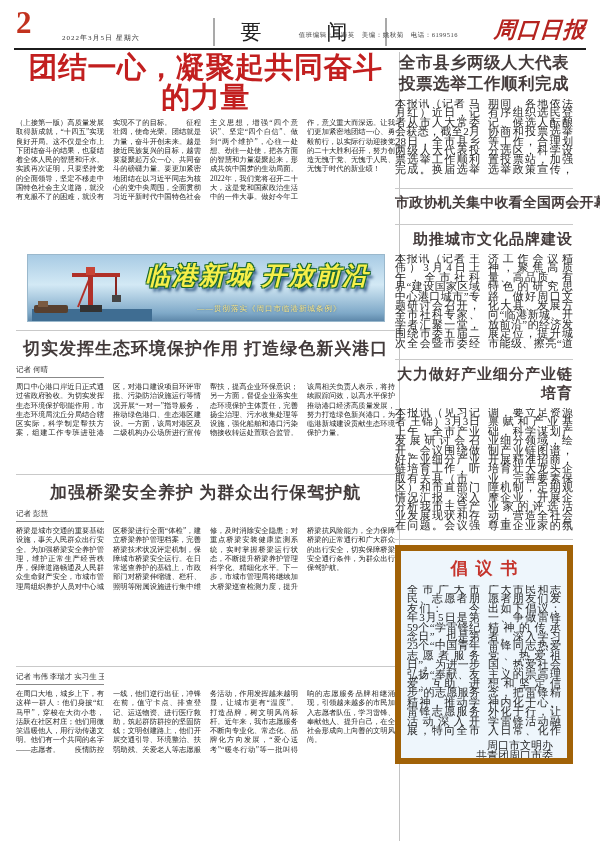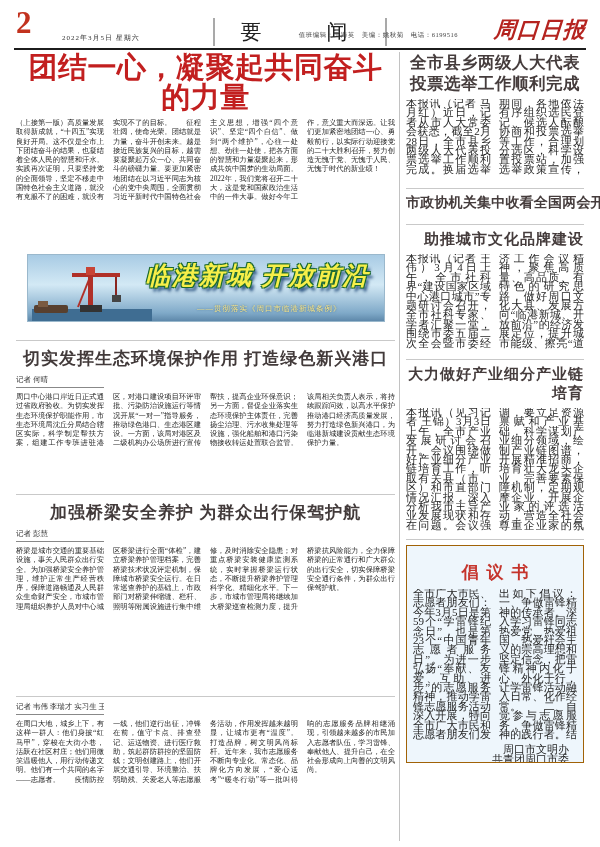--- a/index.html
+++ b/index.html
@@ -12,54 +12,54 @@
   .date{position:absolute;left:48px;bottom:5px;font-size:7px;color:#333;letter-spacing:1px;}
   .section-title{position:absolute;left:50%;transform:translateX(-50%);bottom:2px;display:flex;align-items:center;gap:16px;}
   .section-title .bar{width:1px;height:28px;background:#555;}
   .section-title .txt{font-size:21px;color:#222;letter-spacing:22px;padding-left:10px;}
   .editorline{position:absolute;right:128px;bottom:8px;font-size:6.5px;color:#444;letter-spacing:.5px;}
   .masthead{position:absolute;right:0;bottom:3px;font-size:22px;font-weight:bold;font-style:italic;color:#b5231f;letter-spacing:1px;transform:skewX(-4deg);}
 
   
   .vdivider{position:absolute;left:399px;top:52px;bottom:6px;width:1px;background:#c2c2c2;}
   .left{position:absolute;left:16px;top:50px;width:379px;}
-  .right{position:absolute;left:406px;top:50px;width:178px;}
+  .right{position:absolute;left:395px;top:50px;width:178px;}
 
   
   .main-headline{font-size:29px;font-weight:bold;color:#c21f1f;text-align:center;letter-spacing:.5px;margin:2px 0 6px;line-height:30px;}
   .body4{columns:4;column-gap:9px;font-size:7.3px;line-height:9.3px;text-align:justify;overflow:hidden;color:#1f1f1f;}
   .body2{columns:2;column-gap:8px;font-size:11px;line-height:9.4px;text-align:justify;overflow:hidden;color:#1f1f1f;}
   .mainbody{height:128px;}
 
   
   .banner1{position:relative;margin:8px auto 0;width:356px;height:66px;border:1px solid #9ab8cc;
     background:linear-gradient(180deg,#a8cbe4 0%,#d3e9f5 45%,#7fa9c8 88%,#5e88aa 100%);overflow:hidden;}
   .banner1 .b1title{position:absolute;right:14px;top:4px;font-size:25px;font-weight:bold;font-style:italic;color:#f7ef49;letter-spacing:2px;
     text-shadow:1px 1px 0 #1c6b2f,-1px -1px 0 #1c6b2f,1px -1px 0 #1c6b2f,-1px 1px 0 #1c6b2f,3px 4px 3px rgba(18,60,110,.85);}
   .banner1 .b1sub{position:absolute;right:42px;bottom:7px;font-size:7.5px;color:#ffe98a;letter-spacing:1px;text-shadow:0 0 2px #26567c;}
   .banner1 svg{position:absolute;left:4px;bottom:0;}
 
   
-  .art{border-top:1px solid #c9c9c9;margin-top:18px;padding-top:5px;}
+  .art{border-top:1px solid #c9c9c9;margin-top:8px;padding-top:5px;}
   .art h2{font-size:17px;text-align:center;color:#423a3a;font-weight:bold;letter-spacing:1px;margin:1px 0 5px;}
   .byline{font-size:7.5px;color:#333;width:88px;border-bottom:1px solid #888;padding-bottom:2px;margin-bottom:4px;white-space:nowrap;overflow:hidden;}
   .a1body{height:84px;}
   .a2body{height:132px;}
   .a3body{height:148px;}
 
   
   .rsec{border-bottom:1px solid #c9c9c9;padding-bottom:7px;margin-bottom:5px;}
   .rsec:last-of-type{border-bottom:none;}
   .rsec .h1{font-size:16.5px;line-height:21px;font-weight:bold;text-align:center;color:#453c3c;letter-spacing:.5px;margin:2px 0 5px;}
   .rsec .h2r{font-size:14px;font-weight:bold;text-align:center;color:#453c3c;letter-spacing:.2px;margin:3px 0 5px;white-space:nowrap;}
   .rsec .h3r{font-size:15px;font-weight:bold;text-align:right;color:#453c3c;letter-spacing:1px;margin:3px 0 5px;}
   .rb1{height:82px;} .rb2{height:86px;} .rb3{height:98px;} .rb4{height:124px;}
 
   
-  .proposal{border:1px solid #a16207;background:#eef6fc;margin-top:4px;padding:14px 6px 4px;height:198px;overflow:hidden;}
+  .proposal{border:6px solid #a16207;background:#eef6fc;margin-top:4px;padding:5px 6px 4px;height:198px;overflow:hidden;}
   .proposal .ptitle{font-size:17px;font-weight:bold;color:#c5342c;text-align:center;letter-spacing:8px;margin:1px 0 5px;padding-left:8px;}
   .pbody{height:152px;}
   .signatures{text-align:right;font-size:11px;line-height:10px;color:#1f1f1f;margin-top:3px;padding-right:8px;}
 </style>
 </head>
 <body>
 
 <div class="page">
 
   <div class="header">

